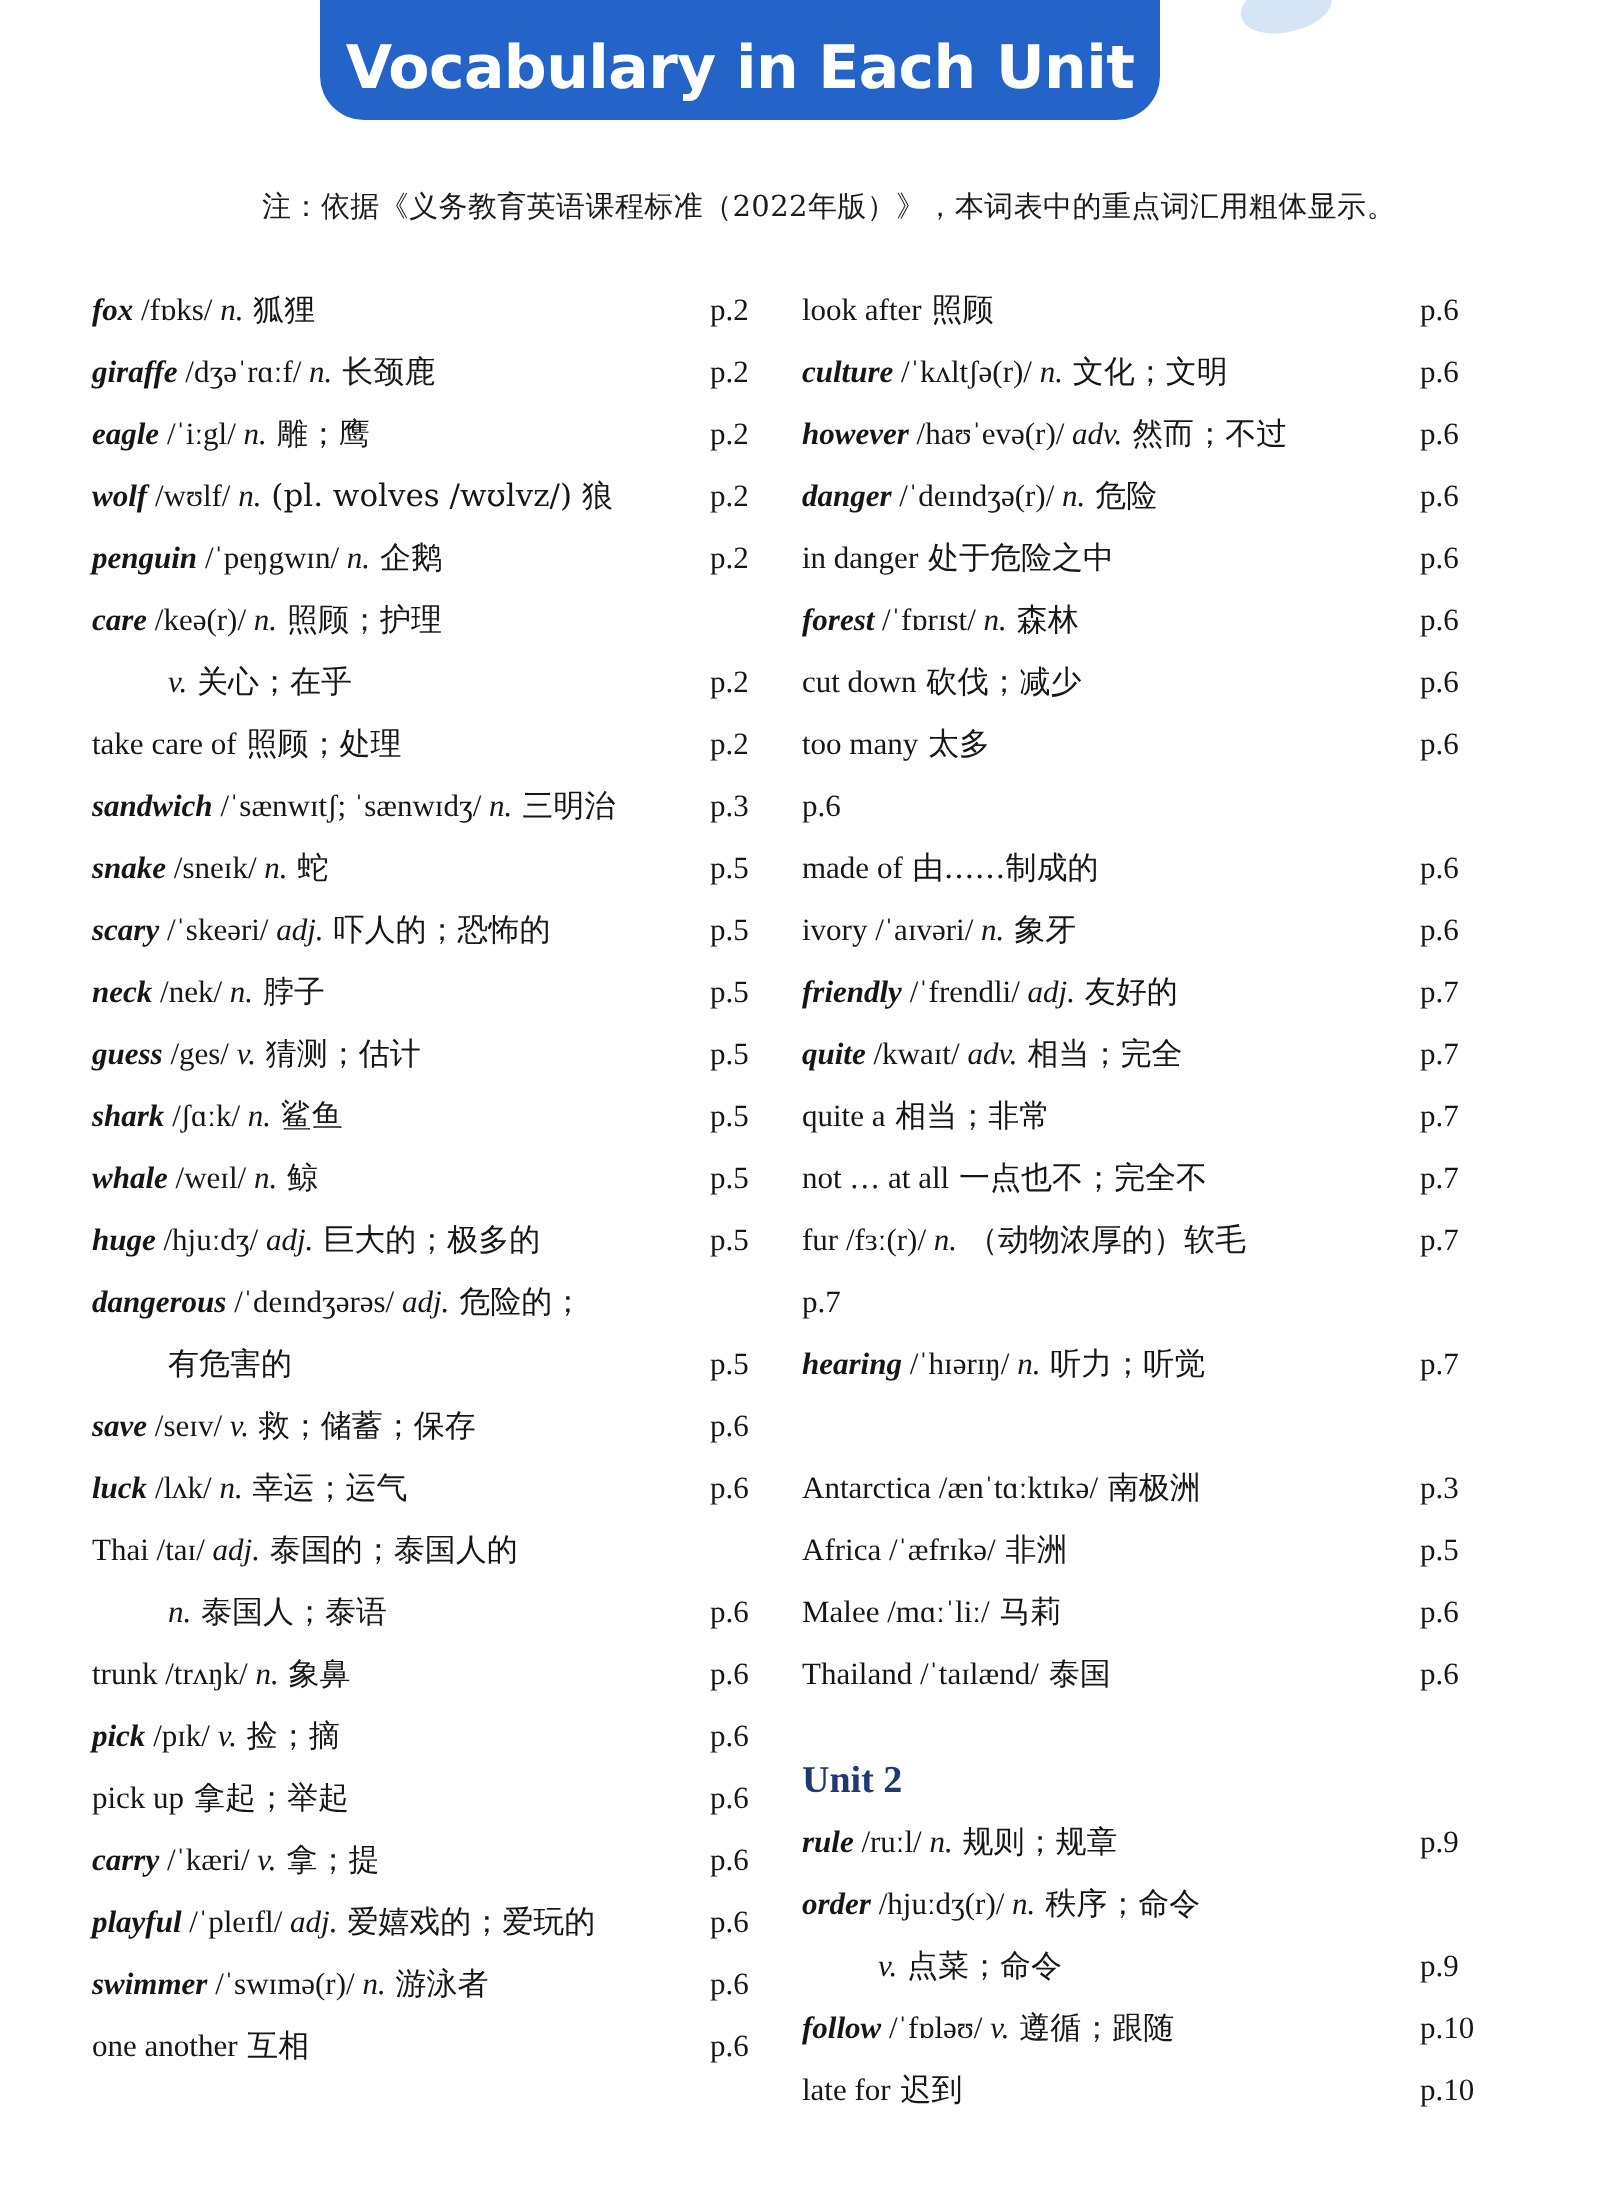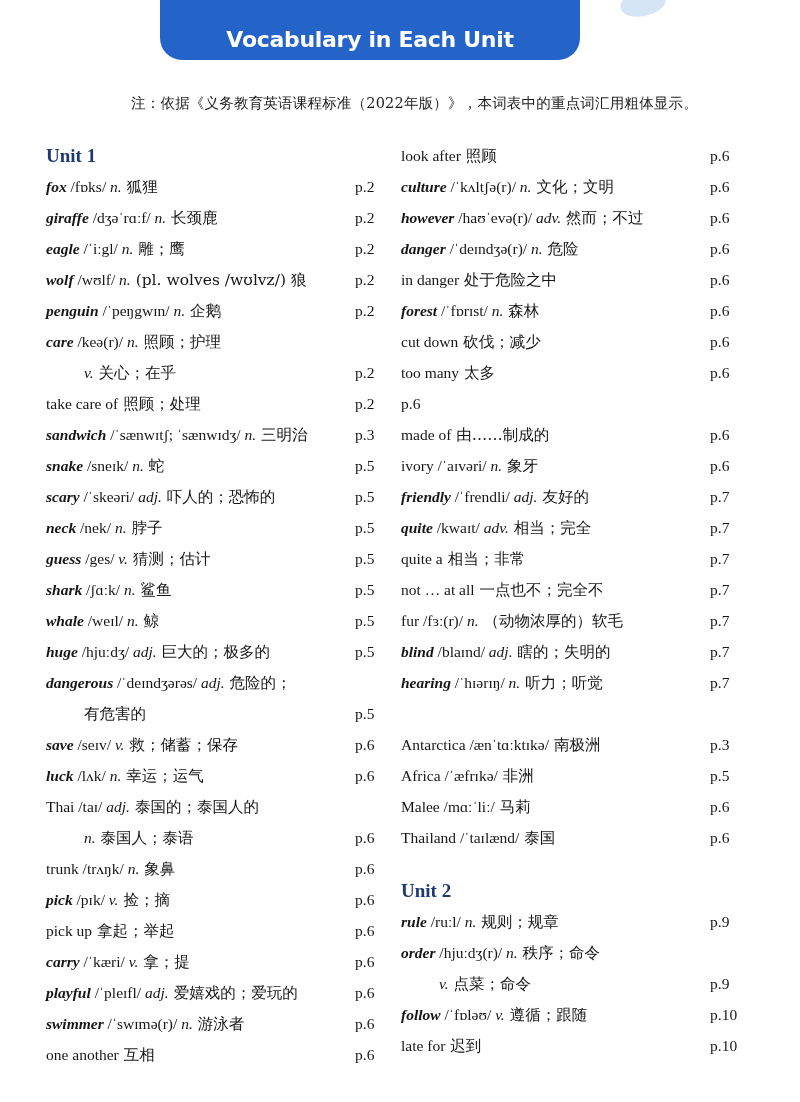--- a/index.html
+++ b/index.html
@@ -47,21 +47,21 @@
     width: 420px;
     height: 86px;
     display: flex;
     align-items: flex-end;
     justify-content: center;
     padding-bottom: 8px;
   }
   .banner-title {
     font-family: "DejaVu Sans", sans-serif;
     font-weight: bold;
-    font-size: 22px;
+    font-size: 30px;
     color: #ffffff;
     letter-spacing: -.3px;
     white-space: nowrap;
   }
 
   
   .note {
     text-align: center;
     font-size: 14.5px;
     font-family: "DejaVu Serif", serif;
@@ -130,21 +130,20 @@
   <div class="banner"></div>
   <div class="banner-inner">
     <span class="banner-title">Vocabulary in Each Unit</span>
   </div>
 </div>
 
 <div class="note">注：依据《义务教育英语课程标准（2022年版）》，本词表中的重点词汇用粗体显示。</div>
 
 <div class="columns">
   <div class="col col-left" id="col-left">
-      <div class="unit-head">Unit 1</div>
       <div class="entry">
         <span class="txt"><span class="w">fox</span><span class="ph"> /fɒks/</span><span class="pos"> n.</span><span class="cn"> 狐狸</span></span>
         <span class="pg">p.2</span>
       </div>
       <div class="entry">
         <span class="txt"><span class="w">giraffe</span><span class="ph"> /dʒəˈrɑːf/</span><span class="pos"> n.</span><span class="cn"> 长颈鹿</span></span>
         <span class="pg">p.2</span>
       </div>
       <div class="entry">
         <span class="txt"><span class="w">eagle</span><span class="ph"> /ˈiːgl/</span><span class="pos"> n.</span><span class="cn"> 雕；鹰</span></span>
@@ -313,21 +312,20 @@
       </div>
       <div class="entry">
         <span class="txt"><span>not … at all</span><span class="cn"> 一点也不；完全不</span></span>
         <span class="pg">p.7</span>
       </div>
       <div class="entry">
         <span class="txt"><span>fur</span><span class="ph"> /fɜː(r)/</span><span class="pos"> n.</span><span class="cn"> （动物浓厚的）软毛</span></span>
         <span class="pg">p.7</span>
       </div>
       <div class="entry">
-        <span class="txt"><span class="w">blind</span><span class="ph"> /blaɪnd/</span><span class="pos"> adj.</span><span class="cn"> 瞎的；失明的</span></span>
         <span class="pg">p.7</span>
       </div>
       <div class="entry">
         <span class="txt"><span class="w">hearing</span><span class="ph"> /ˈhɪərɪŋ/</span><span class="pos"> n.</span><span class="cn"> 听力；听觉</span></span>
         <span class="pg">p.7</span>
       </div>
       <div class="spacer"></div>
       <div class="entry">
         <span class="txt"><span>Antarctica</span><span class="ph"> /ænˈtɑːktɪkə/</span><span class="cn"> 南极洲</span></span>
         <span class="pg">p.3</span>

